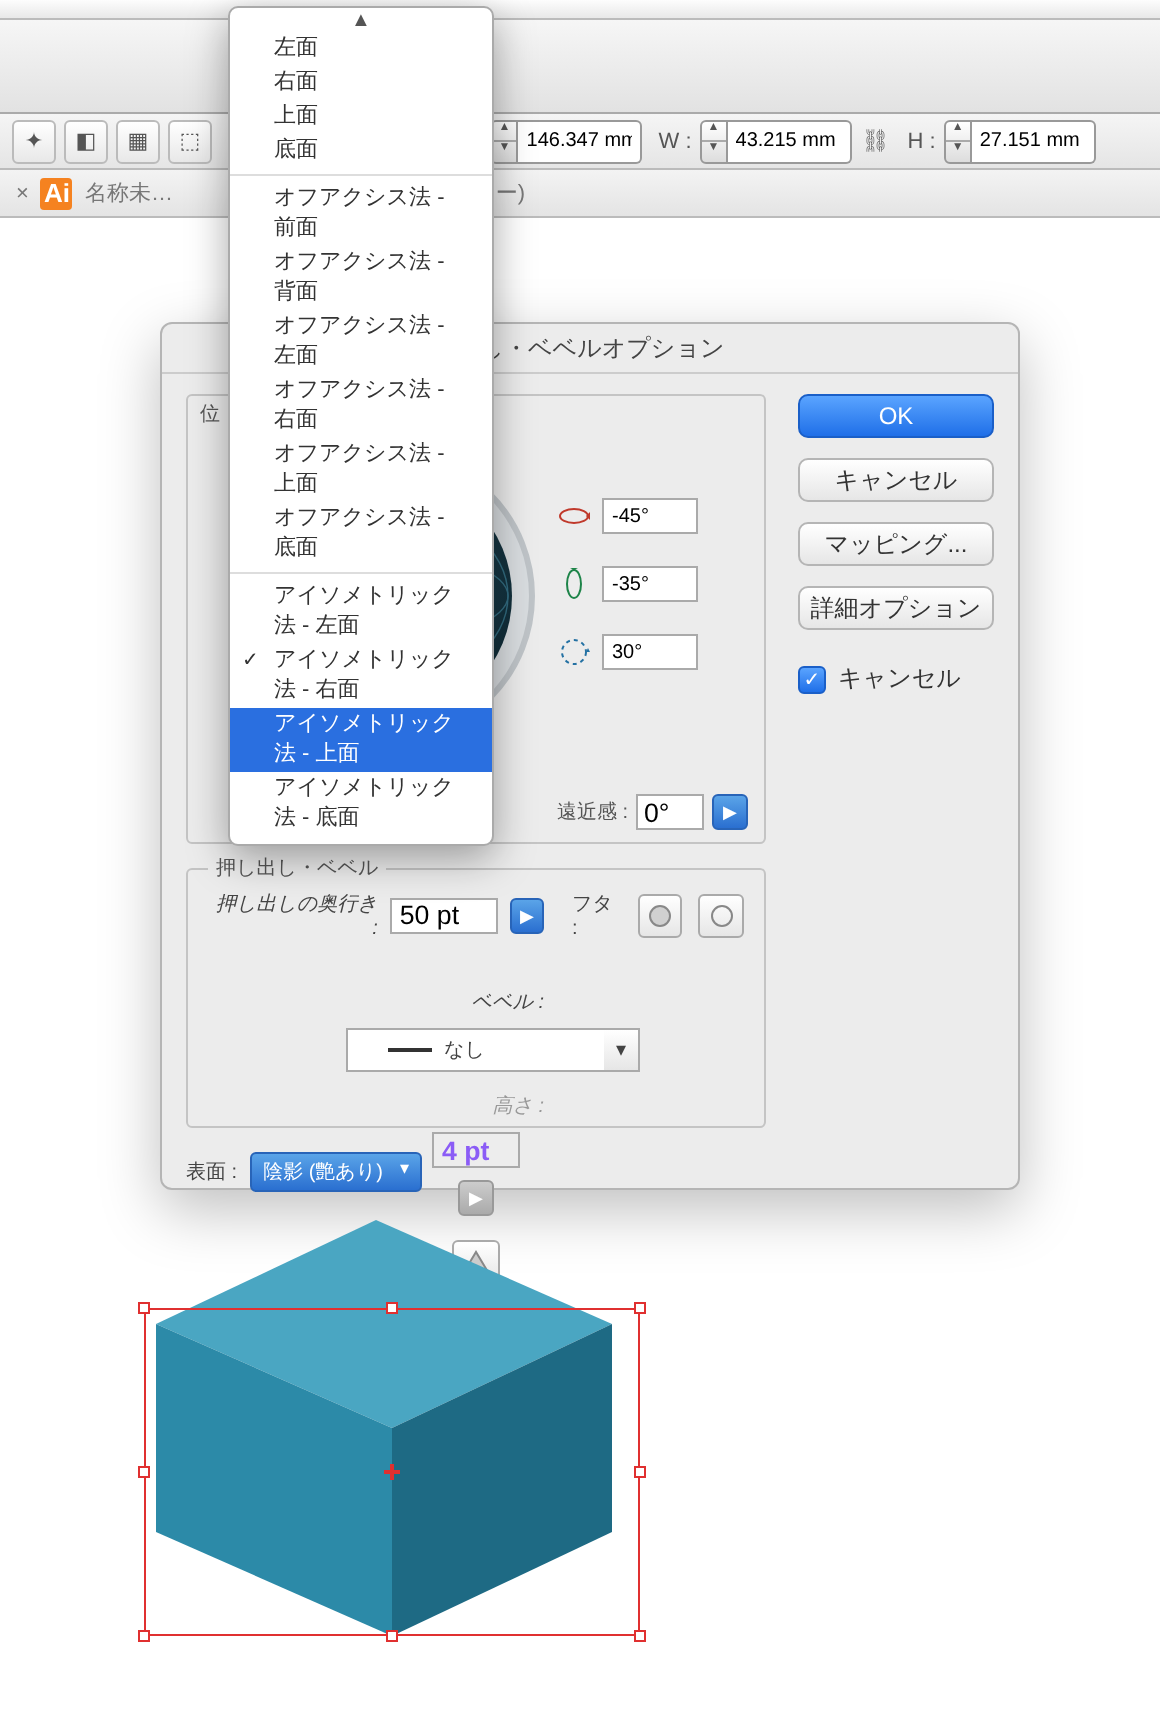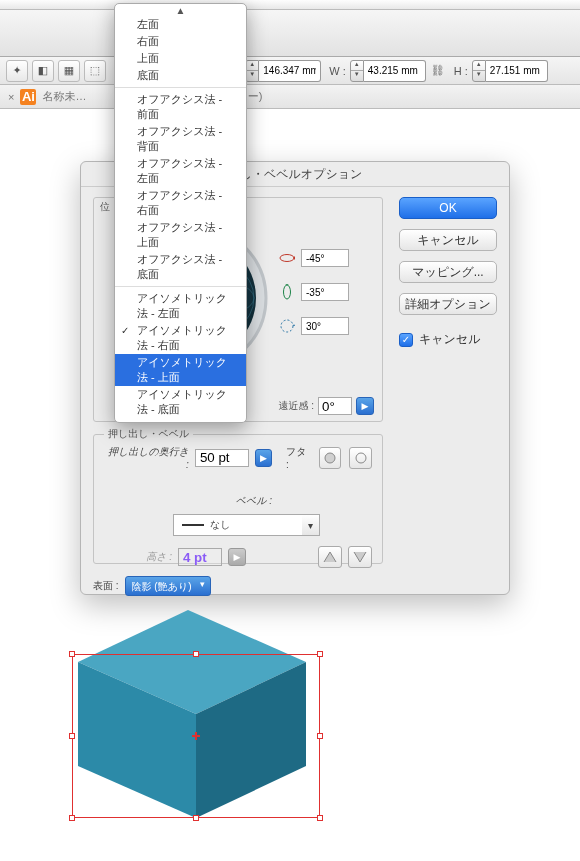--- a/index.html
+++ b/index.html
@@ -48,25 +48,25 @@
 
   .dropdown-btn { position:absolute; left:63px; top:-3px; width:22px; height:20px; background:linear-gradient(#5aa4e8,#2a6fd0); border:1px solid #2864b8; border-radius:3px; color:#fff; display:flex; align-items:center; justify-content:center;}
   .pos .poslabel{position:absolute; left:6px; top:0px; font-size:10px; color:#555; padding-top:2px;}
 
   .frame.ext { height:130px; width:290px;}
   .row { display:flex; align-items:center; gap:6px; margin-bottom:10px; font-size:10px; color:#444;}
   .row .lbl{ text-align:right;font-style:italic; }
   .row input.txt { width:54px; height:18px; border:1px solid #aaa; padding:0 4px;}
   .row .stepbtn { width:18px;height:18px; background:linear-gradient(#5aa4e8,#2a6fd0); border:1px solid #2864b8; border-radius:3px; color:#fff; font-size:9px; display:flex;align-items:center;justify-content:center;}
   .capbtn { width:24px;height:22px; border:1px solid #aaa; background:linear-gradient(#fff,#e6e6e6); border-radius:3px; display:flex;align-items:center;justify-content:center; margin-left:2px;}
-  .bevelsel { width:130px; height:22px; border:1px solid #aaa; background:#fff; display:flex; align-items:center; padding:0 8px; position:relative;}
+  .bevelsel { width:130px; height:22px; border:1px solid #aaa; background:#fff; display:flex; align-items:center; padding:0 20px; position:relative;}
   .bevelsel .line{flex:0 0 22px; height:0; border-top:2px solid #333; margin-right:6px;}
   .bevelsel .dd{position:absolute; right:-18px; top:-1px; width:18px;height:22px;border:1px solid #aaa; border-left:none; background:linear-gradient(#fff,#e6e6e6); display:flex;align-items:center;justify-content:center;}
   .smallbtn{ width:24px;height:22px;border:1px solid #aaa;background:linear-gradient(#fff,#e6e6e6);border-radius:3px;display:flex;align-items:center;justify-content:center;}
-  .disabled { color:#999;}
+  .disabled { color:#999;flex-direction:column;}
   .disabled input{ color:#8b5cf6;font-weight:bold;}
 
   .surface-row{ display:flex; align-items:center; gap:6px; font-size:10px; color:#444; margin-top:4px;}
   .surface-row select{ height:20px; border:1px solid #aaa; background:linear-gradient(#fdfdfd,#e8e8e8); border-radius:3px; padding:0 18px 0 6px; -webkit-appearance:none; appearance:none; font-size:10px;}
   .selwrap{position:relative; display:inline-block;}
   .selwrap::after{content:"▾"; position:absolute; right:6px; top:3px; color:#444; font-size:9px; pointer-events:none;}
   .selwrap.blue::after{color:#fff;}
   .selwrap.blue select{background:linear-gradient(#5aa4e8,#2a6fd0); color:#fff; border:1px solid #2864b8;}
 
   

